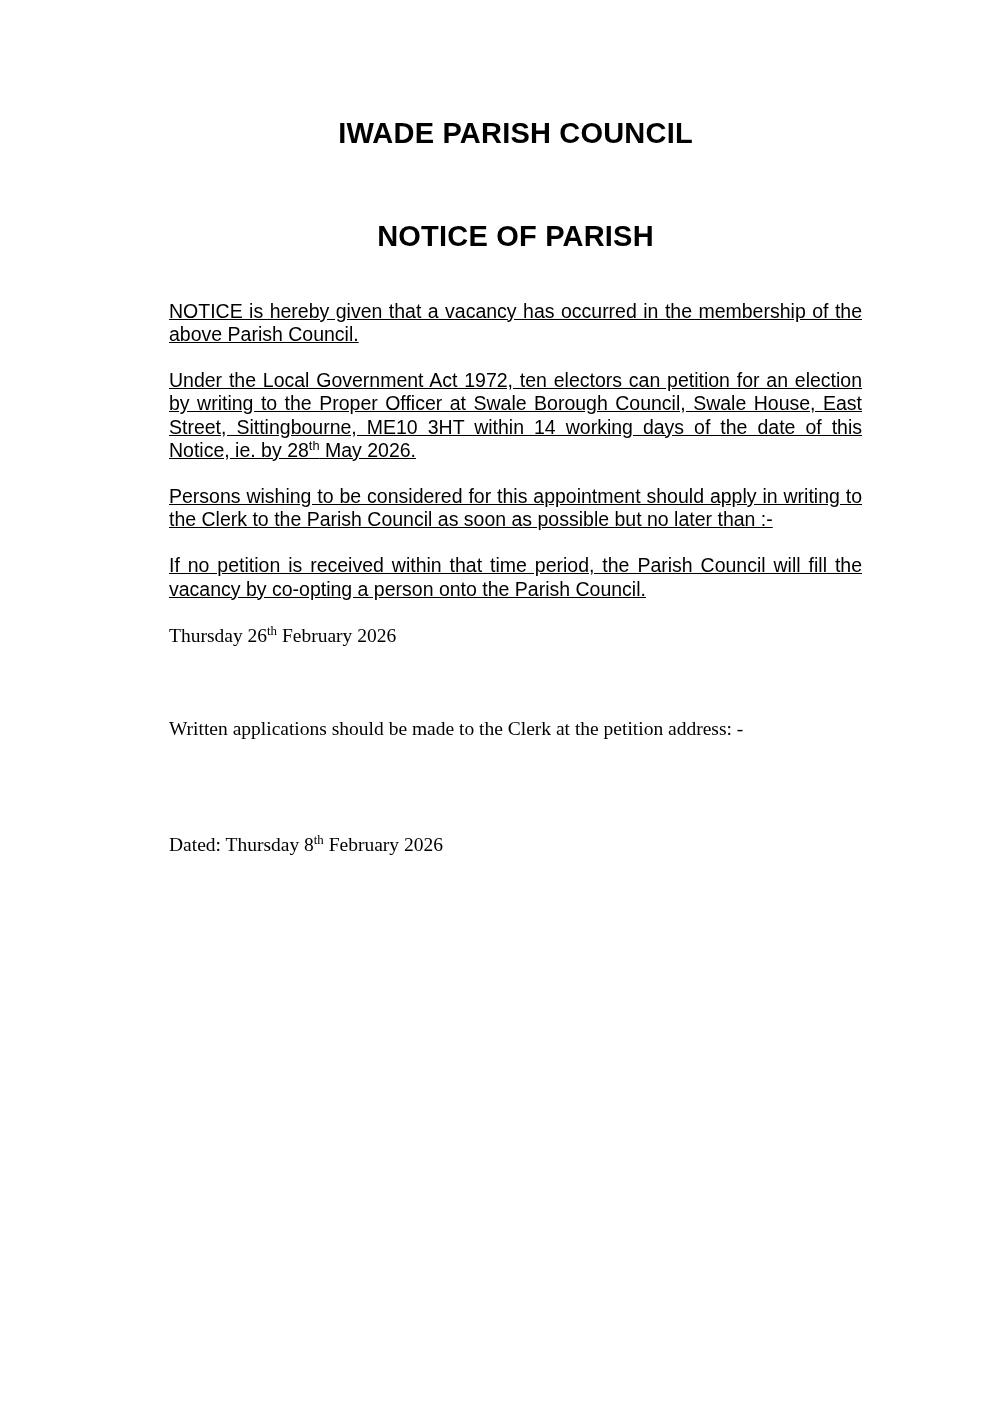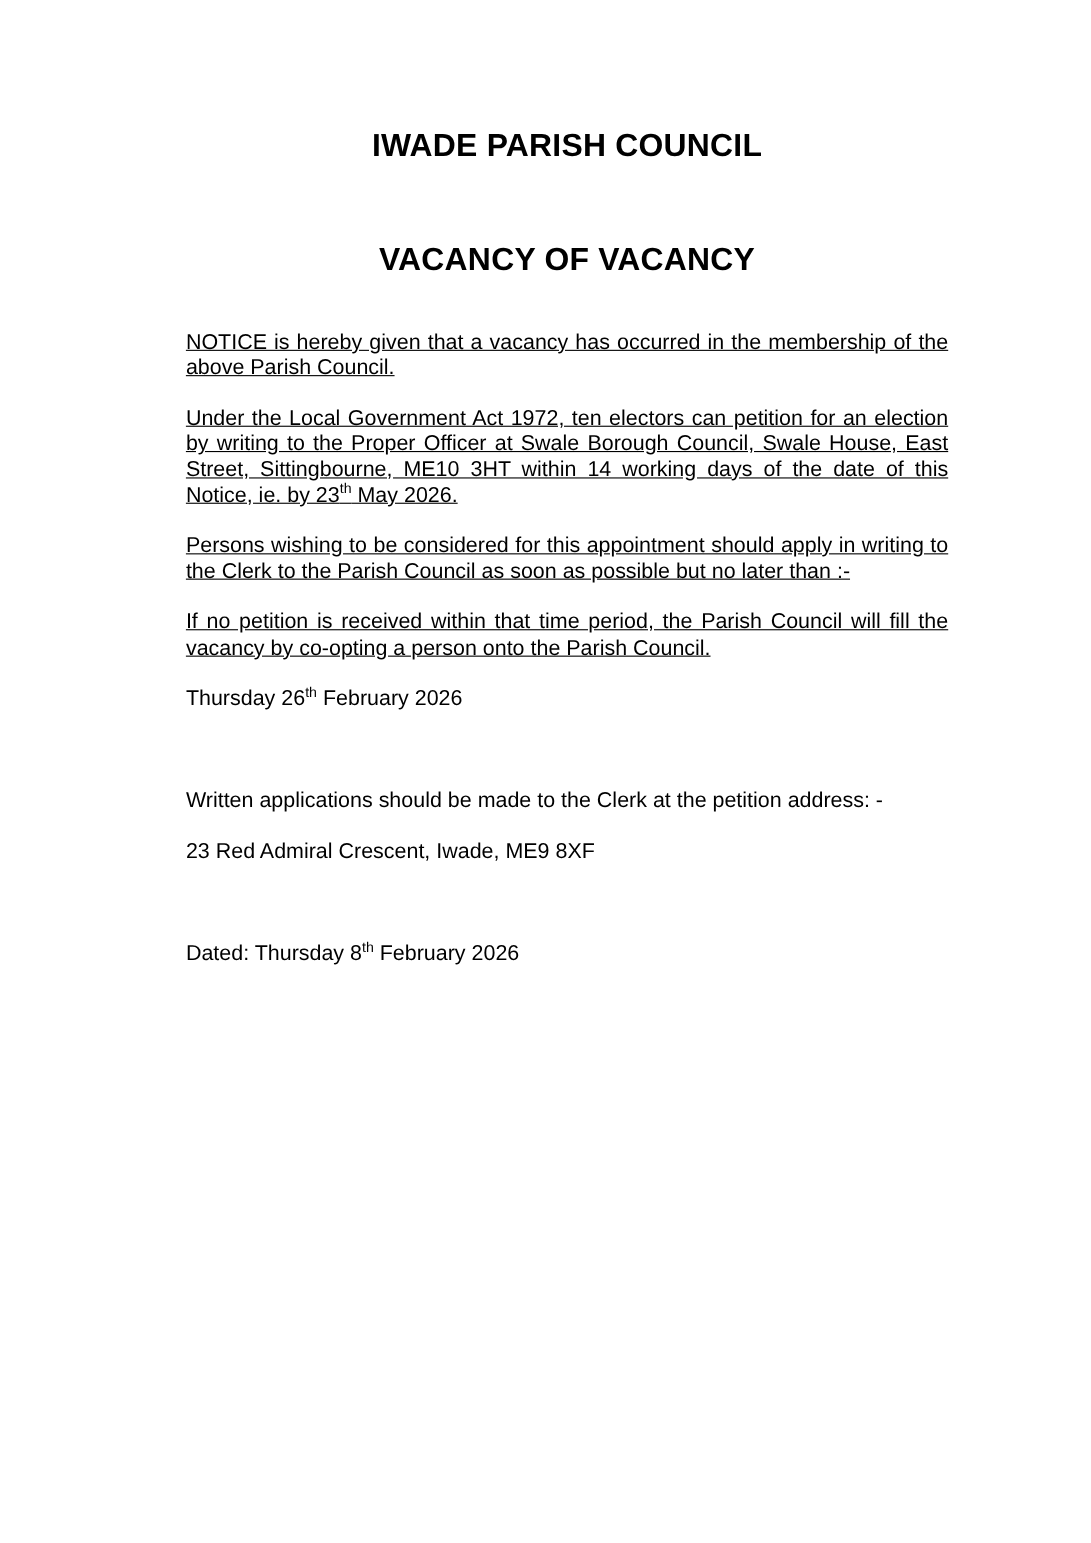--- a/index.html
+++ b/index.html
@@ -48,58 +48,58 @@
     text-justify: inter-word;
     margin: 0 0 23px 0;
     white-space: normal;
     text-decoration: underline;
   }
   p.line {
     font-size: 19.5px;
     line-height: 23.2px;
     text-align: left;
     margin: 0;
+    font-family: Liberation Serif, serif;
   }
   .gap-big { height: 70px; }
   .gap-med { height: 23px; }
   sup {
     font-size: 0.66em;
     vertical-align: super;
     line-height: 0;
   }
 </style>
 </head>
 <body>
 
 <div id="page">
   <div class="doc">
 
     <h1 class="heading" id="title-council">IWADE PARISH COUNCIL</h1>
 
-    <h2 class="heading" id="title-notice">VACANCY OF VACANCY</h2>
+    <h2 class="heading" id="title-notice">NOTICE OF PARISH</h2>
 
     <div class="body-block">
 
       <p class="para">NOTICE is hereby given that a vacancy has occurred in the membership of the above Parish Council.</p>
 
-      <p class="para"><span>Under the Local Government Act 1972, ten electors can petition for an election by writing to the Proper Officer at Swale Borough Council, Swale House, East Street, Sittingbourne, ME10 3HT within 14 working days of the date of this Notice, ie. by 23</span><sup>th</sup><span> May 2026.</span></p>
+      <p class="para"><span>Under the Local Government Act 1972, ten electors can petition for an election by writing to the Proper Officer at Swale Borough Council, Swale House, East Street, Sittingbourne, ME10 3HT within 14 working days of the date of this Notice, ie. by 28</span><sup>th</sup><span> May 2026.</span></p>
 
       <p class="para">Persons wishing to be considered for this appointment should apply in writing to the Clerk to the Parish Council as soon as possible but no later than :-</p>
 
       <p class="para">If no petition is received within that time period, the Parish Council will fill the vacancy by co-opting a person onto the Parish Council.</p>
 
       <p class="line"><span>Thursday 26</span><sup>th</sup><span> February 2026</span></p>
 
       <div class="gap-big"></div>
 
       <p class="line">Written applications should be made to the Clerk at the petition address: -</p>
 
       <div class="gap-med"></div>
 
-      <p class="line">23 Red Admiral Crescent, Iwade, ME9 8XF</p>
 
       <div class="gap-big"></div>
 
       <p class="line"><span>Dated: Thursday 8</span><sup>th</sup><span> February 2026</span></p>
 
     </div>
   </div>
 </div>
 
 </body></html>

